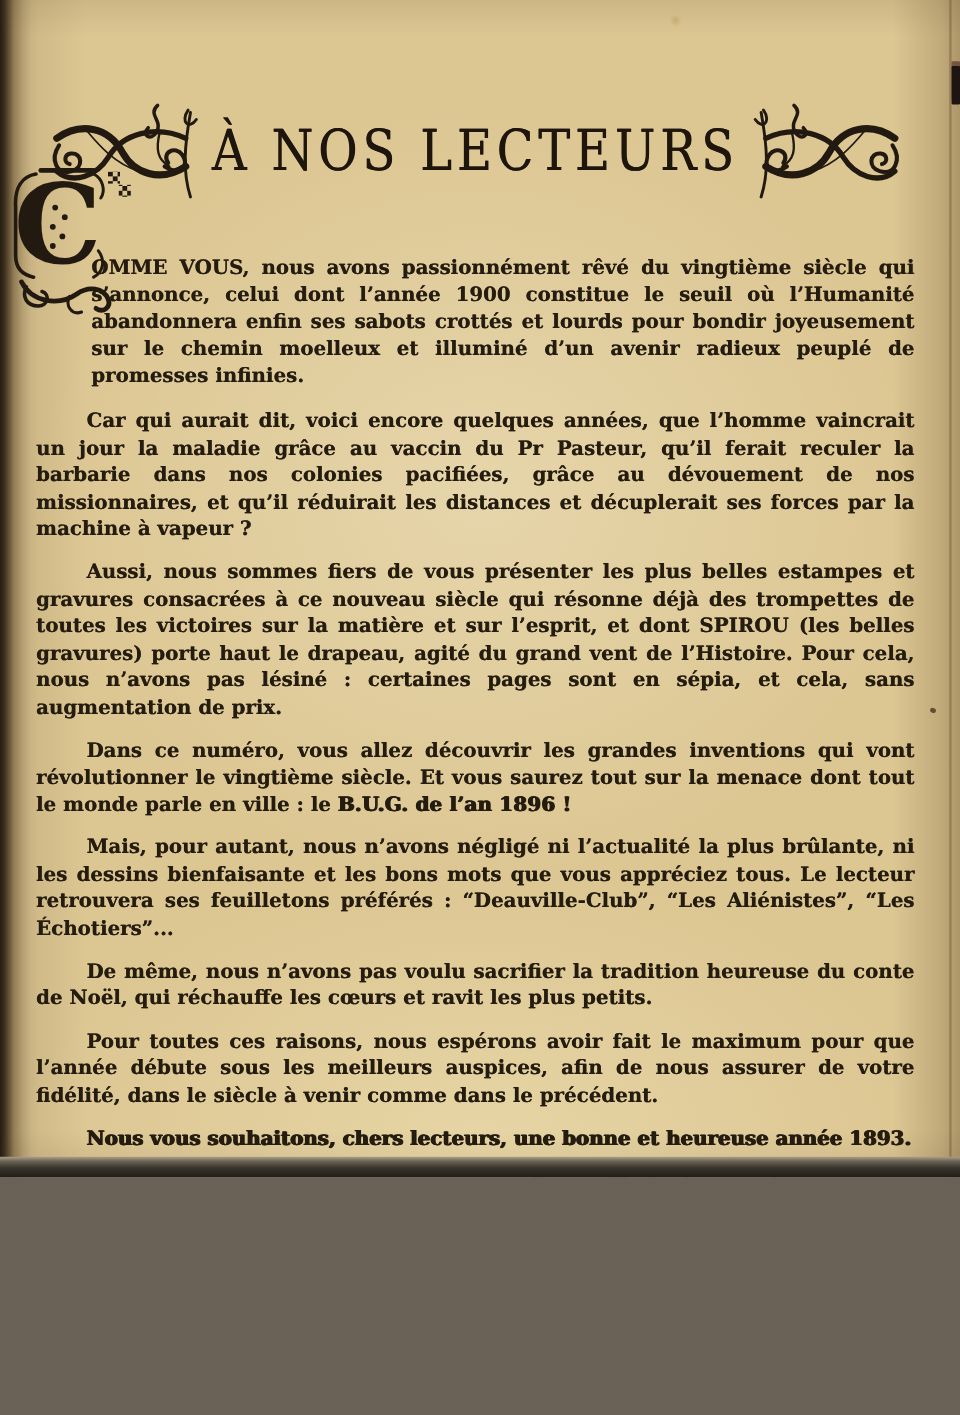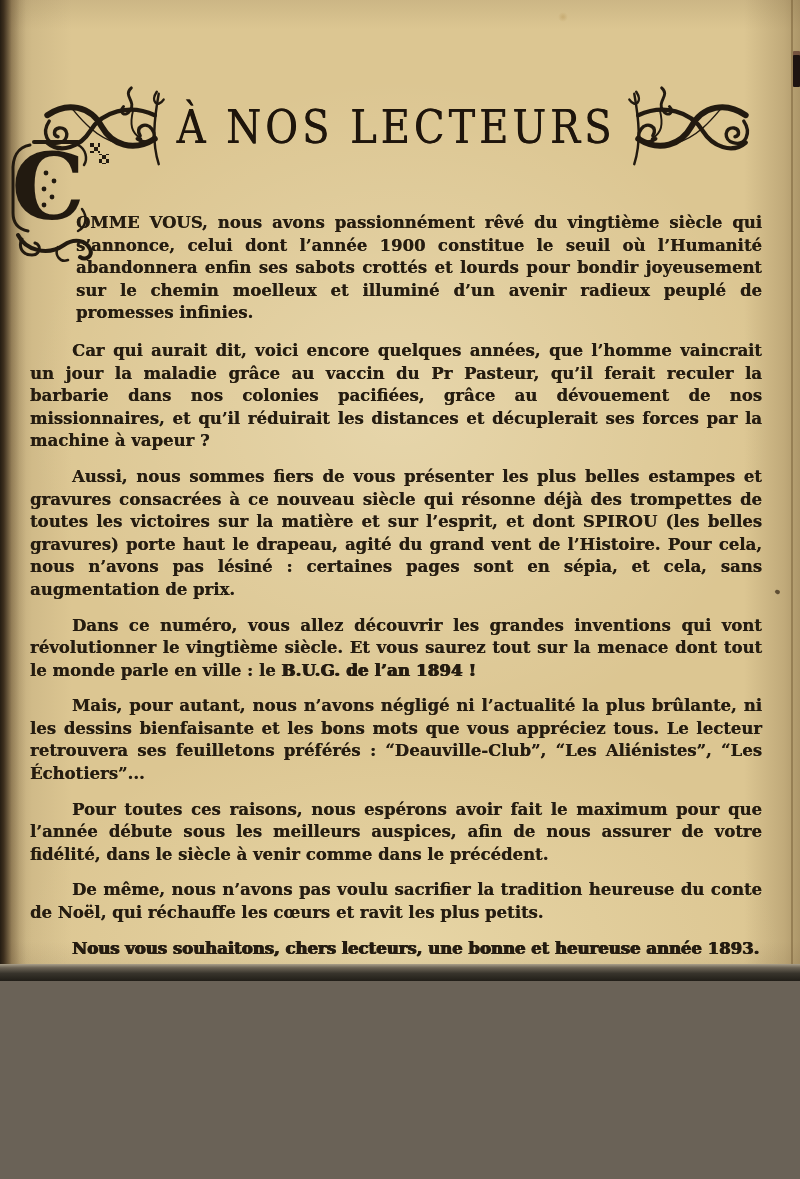--- a/index.html
+++ b/index.html
@@ -122,24 +122,24 @@
           <circle cx="38" cy="50" r="2.4"></circle>
         <circle cx="46" cy="58" r="2.4"></circle>
           <circle cx="38" cy="66" r="2.4"></circle>
       </g>
     </svg>
 
     <div class="bodytext">
       <p class="first"><span class="dropcap-float"></span><span>OMME VOUS, nous avons passionnément rêvé du vingtième siècle qui s’annonce, celui dont l’année 1900 constitue le seuil où l’Humanité abandonnera enfin ses sabots crottés et lourds pour bondir joyeusement sur le chemin moelleux et illuminé d’un avenir radieux peuplé de promesses infinies.</span></p>
       <p><span>Car qui aurait dit, voici encore quelques années, que l’homme vaincrait un jour la maladie grâce au vaccin du Pr Pasteur, qu’il ferait reculer la barbarie dans nos colonies pacifiées, grâce au dévouement de nos missionnaires, et qu’il réduirait les distances et décuplerait ses forces par la machine à vapeur ?</span></p>
       <p><span>Aussi, nous sommes fiers de vous présenter les plus belles estampes et gravures consacrées à ce nouveau siècle qui résonne déjà des trompettes de toutes les victoires sur la matière et sur l’esprit, et dont SPIROU (les belles gravures) porte haut le drapeau, agité du grand vent de l’Histoire. Pour cela, nous n’avons pas lésiné : certaines pages sont en sépia, et cela, sans augmentation de prix.</span></p>
-      <p><span>Dans ce numéro, vous allez découvrir les grandes inventions qui vont révolutionner le vingtième siècle. Et vous saurez tout sur la menace dont tout le monde parle en ville : le </span><span class="heavy">B.U.G. de l’an 1894 !</span></p>
+      <p><span>Dans ce numéro, vous allez découvrir les grandes inventions qui vont révolutionner le vingtième siècle. Et vous saurez tout sur la menace dont tout le monde parle en ville : le </span><span class="heavy">B.U.G. de l’an 1896 !</span></p>
       <p><span>Mais, pour autant, nous n’avons négligé ni l’actualité la plus brûlante, ni les dessins bienfaisante et les bons mots que vous appréciez tous. Le lecteur retrouvera ses feuilletons préférés : “Deauville-Club”, “Les Aliénistes”, “Les Échotiers”...</span></p>
+      <p><span>De même, nous n’avons pas voulu sacrifier la tradition heureuse du conte de Noël, qui réchauffe les cœurs et ravit les plus petits.</span></p>
       <p><span>Pour toutes ces raisons, nous espérons avoir fait le maximum pour que l’année débute sous les meilleurs auspices, afin de nous assurer de votre fidélité, dans le siècle à venir comme dans le précédent.</span></p>
-      <p><span>De même, nous n’avons pas voulu sacrifier la tradition heureuse du conte de Noël, qui réchauffe les cœurs et ravit les plus petits.</span></p>
       <p class="closing">Nous vous souhaitons, chers lecteurs, une bonne et heureuse année 1893.</p>
     </div>
 
     <div class="signature">La Rédaction.</div>
   </div>
 
   <div class="page-number">Page trois</div>
 
   <div class="bottom-band"></div>
 </div>

